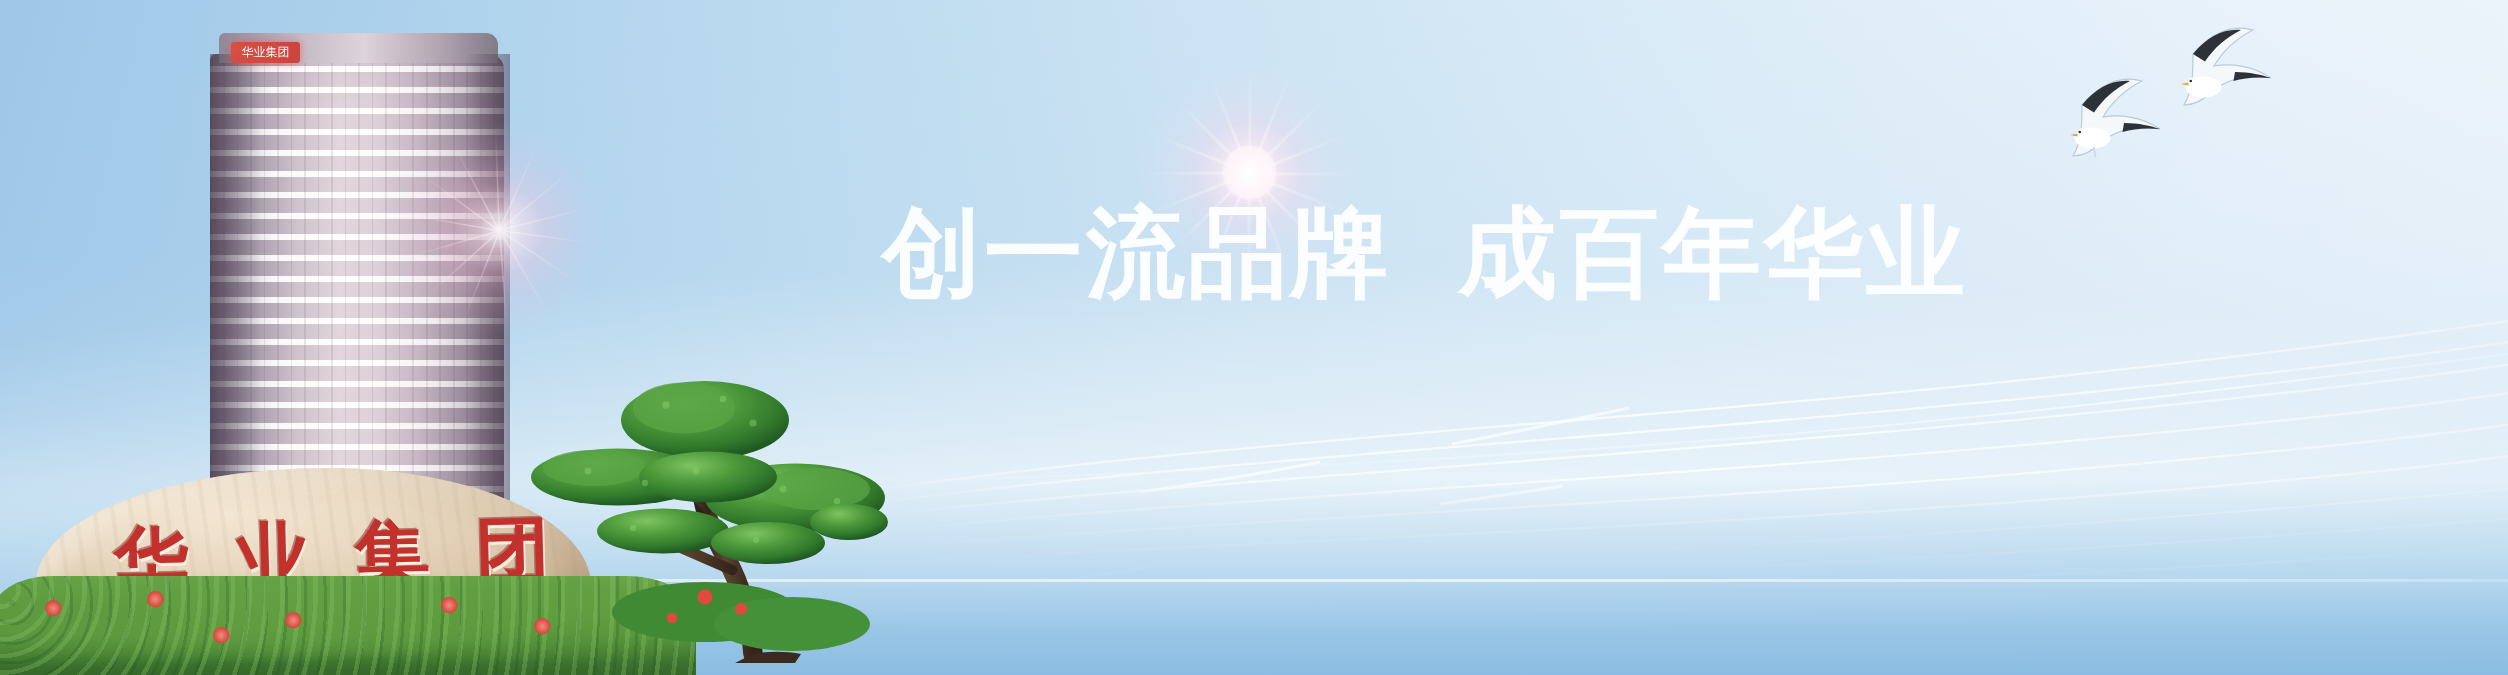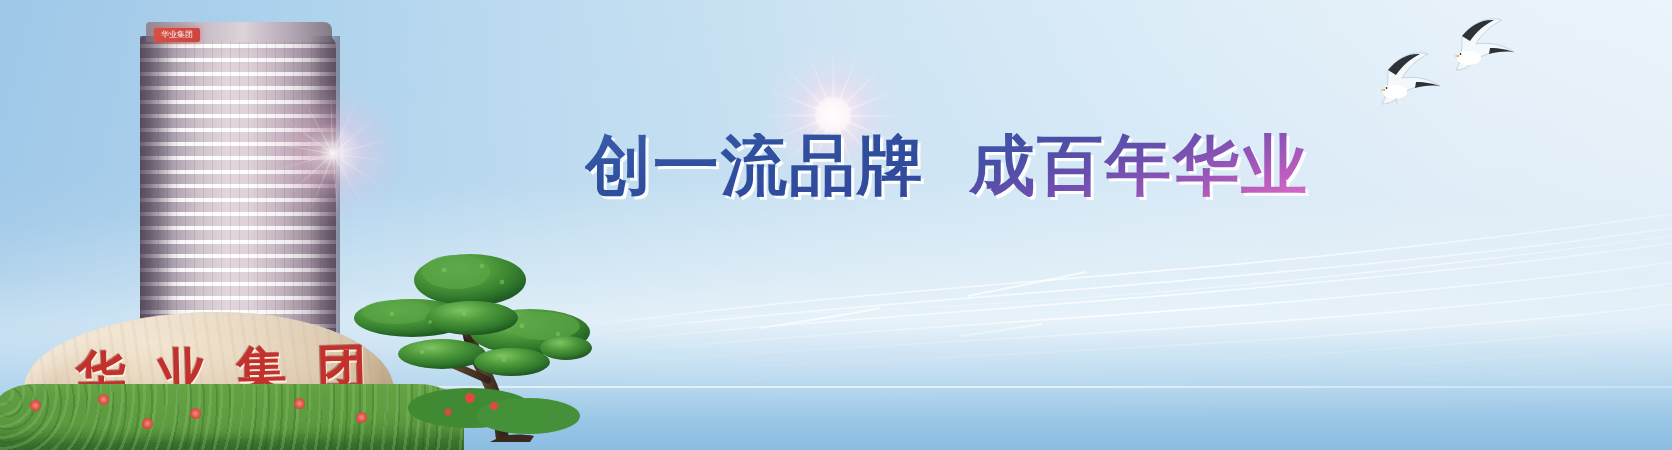--- a/index.html
+++ b/index.html
@@ -408,23 +408,20 @@
     <span class="flower" style="left:196px;top:24px"></span>
     <span class="flower" style="left:300px;top:14px"></span>
     <span class="flower" style="left:362px;top:28px"></span>
     <span class="flower" style="left:428px;top:12px"></span>
     <span class="flower" style="left:148px;top:34px"></span>
   </div>
 
   <div class="slogan-shadow" aria-hidden="true">
     <span>创一流品牌</span><span class="gap"></span><span>成百年华业</span>
   </div>
-  <div class="slogan">
-    <span class="seg seg-a">创一流品牌</span><span class="gap"></span><span class="seg seg-b">成百年华业</span>
-  </div>
 
   <svg class="gulls" viewBox="0 0 200 110">
 
     <g>
       <path d="M92,28 C104,14 118,8 132,12 C120,18 112,26 106,36 C118,34 132,36 144,44
                C130,42 116,44 106,52 C100,58 94,62 86,62 C92,52 92,40 92,28 Z" fill="#f4f8fb" stroke="#b9cbd8" stroke-width="0.8"></path>
       <path d="M92,28 C101,17 112,11 124,12 C114,17 106,24 100,33 Z" fill="#2d3238"></path>
       <path d="M120,40 C130,40 138,42 144,44 C134,43 126,44 119,46 Z" fill="#2d3238"></path>
       <ellipse cx="99" cy="50" rx="12" ry="7" fill="#ffffff"></ellipse>
       <circle cx="92" cy="47" r="3.4" fill="#ffffff"></circle>

